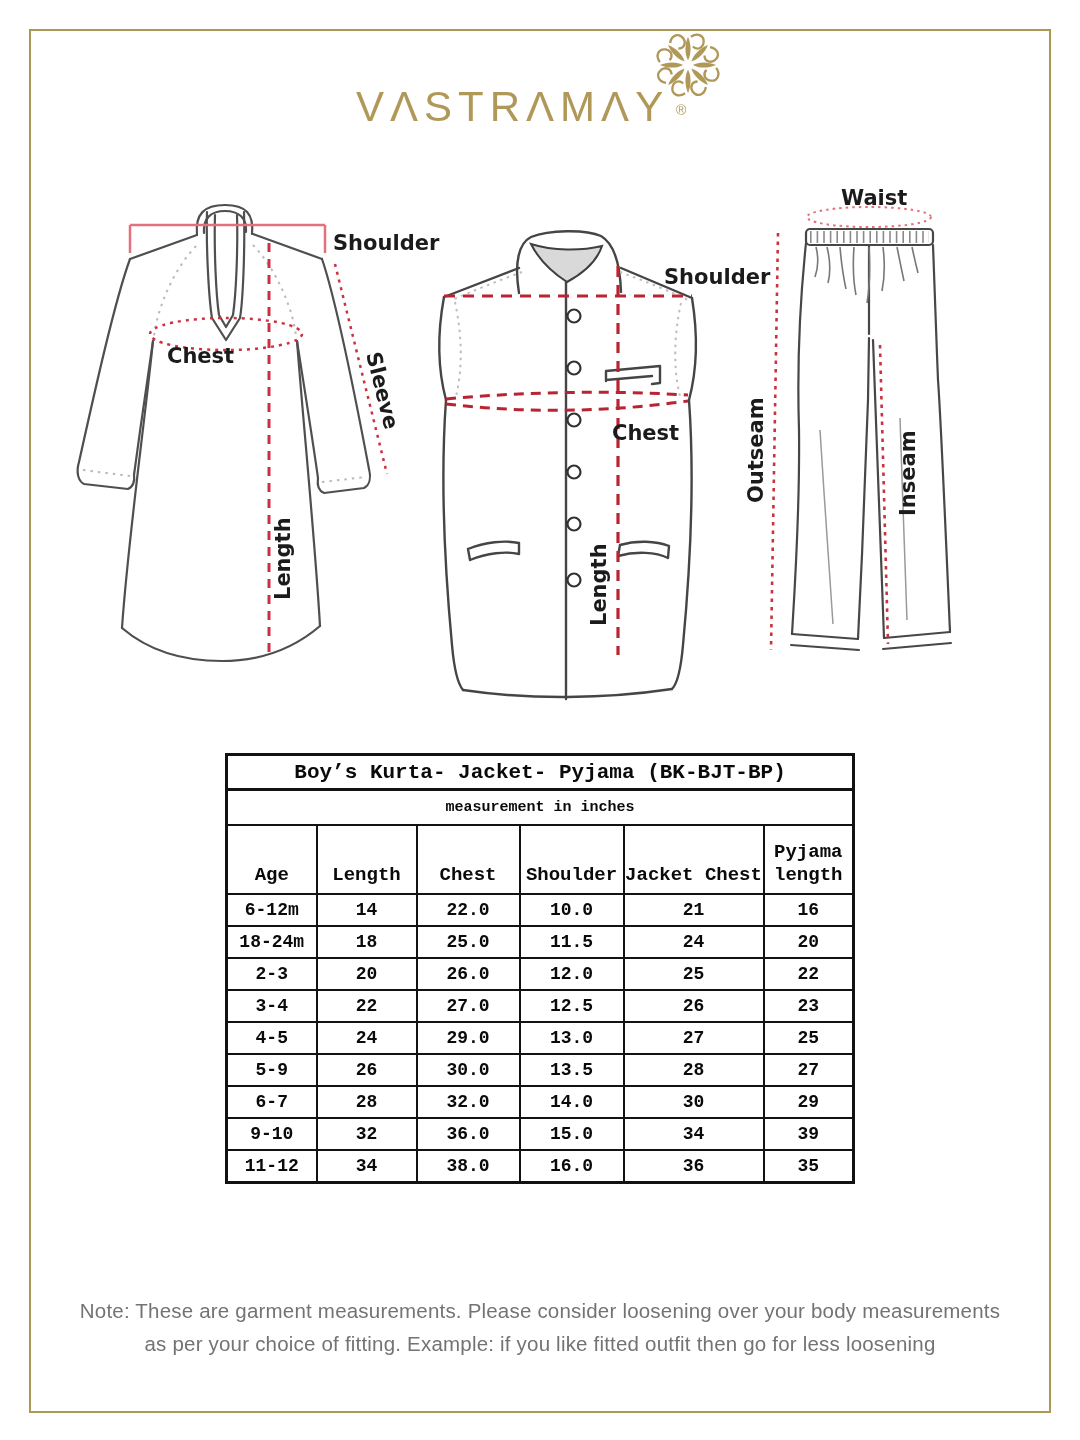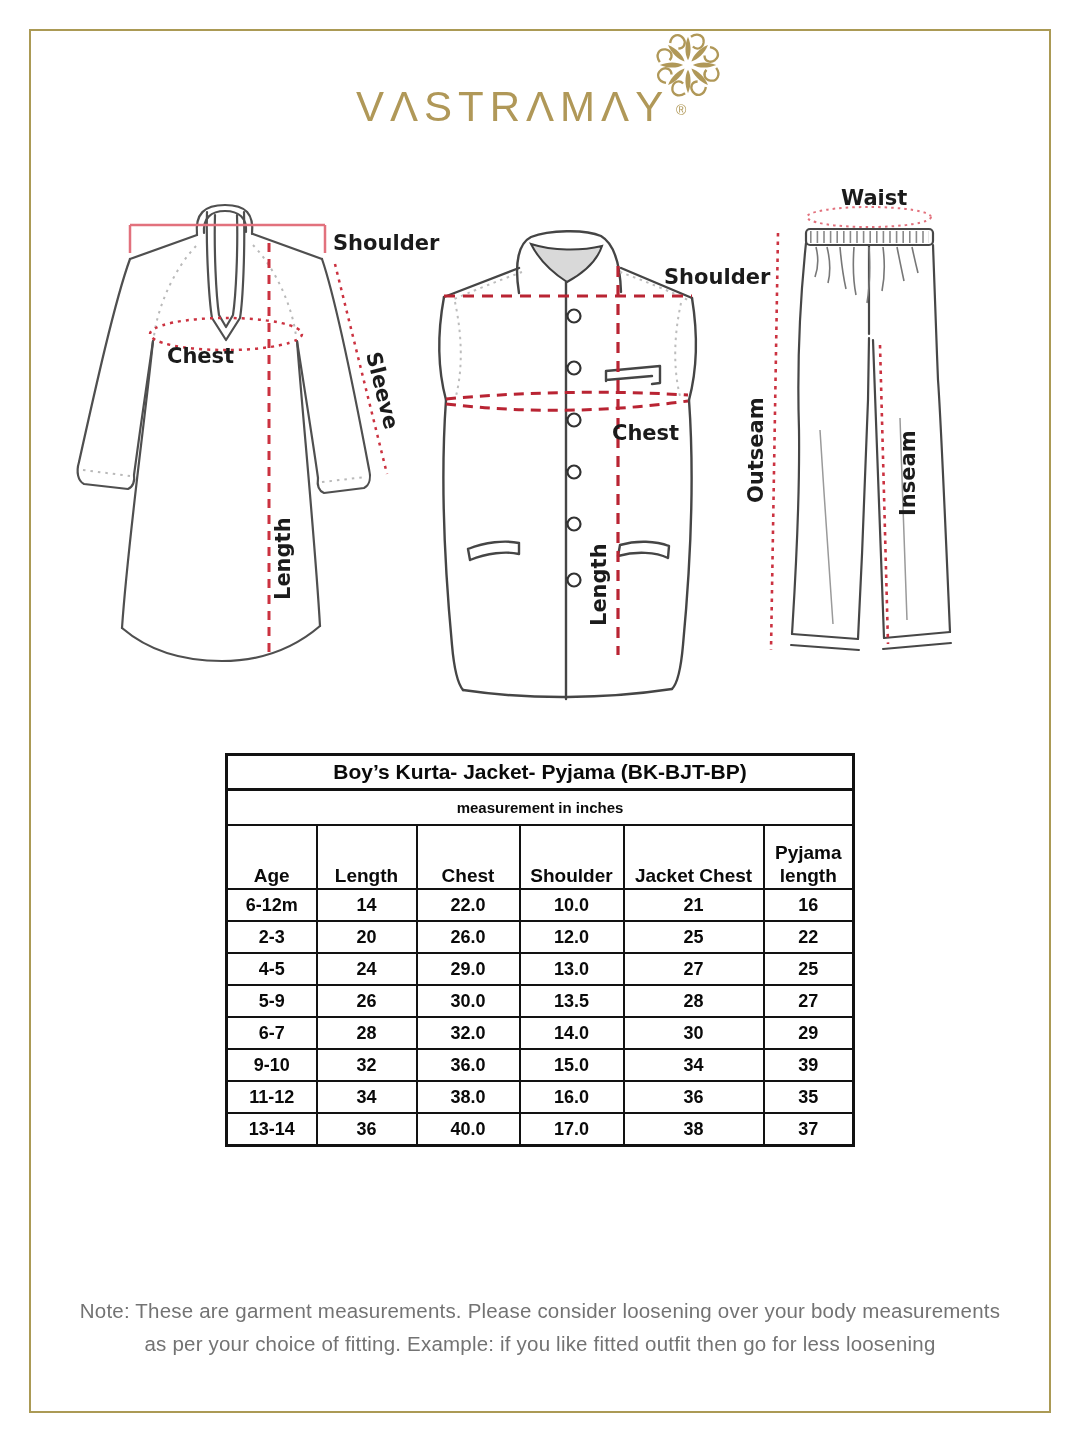--- a/index.html
+++ b/index.html
@@ -12,26 +12,26 @@
         font-family:"Liberation Sans",sans-serif;font-size:42px;font-weight:400;
         letter-spacing:6px;color:#b09858;white-space:nowrap;}
   .regmark{position:absolute;left:676px;top:102px;font-size:14px;color:#b09858;}
   .emblem{position:absolute;left:652px;top:30px;}
   
   .diagrams{position:absolute;left:0;top:0;}
   .lbl{font-family:"DejaVu Sans","Liberation Sans",sans-serif;font-weight:700;
        font-size:21px;fill:#1b1b1b;}
   
   .size-table{position:absolute;left:225px;top:753px;width:627px;border-collapse:collapse;
-       table-layout:fixed;font-family:Liberation Sans, sans-serif;color:#0a0a0a;}
+       table-layout:fixed;font-family:Liberation Mono, monospace;color:#0a0a0a;}
   .size-table td,.size-table th{border:2px solid #121212;text-align:center;padding:0;}
   .size-table .title-cell{height:32px;font-size:21px;font-weight:700;border-bottom-width:3px;}
   .size-table .subtitle-cell{height:33px;font-size:15px;font-weight:700;text-align:center;}
   .size-table th{height:62px;font-size:19px;font-weight:700;vertical-align:bottom;
-       line-height:1.25;}
+       padding-bottom:5px;line-height:1.25;}
   .size-table tbody td{height:30px;font-size:18px;font-weight:700;}
   .size-table{border:3px solid #121212;}
   
   .note{position:absolute;left:40px;top:1294px;width:1000px;text-align:center;
         font-size:20.5px;color:#737373;line-height:33px;letter-spacing:0.2px;}
 </style>
 </head>
 <body>
 
 <div class="page">
@@ -212,28 +212,44 @@
     <tbody>
         <tr>
           <td>6-12m</td>
           <td>14</td>
           <td>22.0</td>
           <td>10.0</td>
           <td>21</td>
           <td>16</td>
         </tr>
         <tr>
+          <td>18-24m</td>
+          <td>18</td>
+          <td>25.0</td>
+          <td>11.5</td>
+          <td>24</td>
+          <td>20</td>
+        </tr>
+        <tr>
           <td>2-3</td>
           <td>20</td>
           <td>26.0</td>
           <td>12.0</td>
           <td>25</td>
           <td>22</td>
         </tr>
         <tr>
+          <td>3-4</td>
+          <td>22</td>
+          <td>27.0</td>
+          <td>12.5</td>
+          <td>26</td>
+          <td>23</td>
+        </tr>
+        <tr>
           <td>4-5</td>
           <td>24</td>
           <td>29.0</td>
           <td>13.0</td>
           <td>27</td>
           <td>25</td>
         </tr>
         <tr>
           <td>5-9</td>
           <td>26</td>
@@ -259,28 +275,20 @@
           <td>39</td>
         </tr>
         <tr>
           <td>11-12</td>
           <td>34</td>
           <td>38.0</td>
           <td>16.0</td>
           <td>36</td>
           <td>35</td>
         </tr>
-        <tr>
-          <td>13-14</td>
-          <td>36</td>
-          <td>40.0</td>
-          <td>17.0</td>
-          <td>38</td>
-          <td>37</td>
-        </tr>
       </tbody>
   </table>
 
   <div class="note">
     <div>Note: These are garment measurements. Please consider loosening over your body measurements</div>
     <div>as per your choice of fitting. Example: if you like fitted outfit then go for less loosening</div>
   </div>
 </div>
 
 </body></html>

